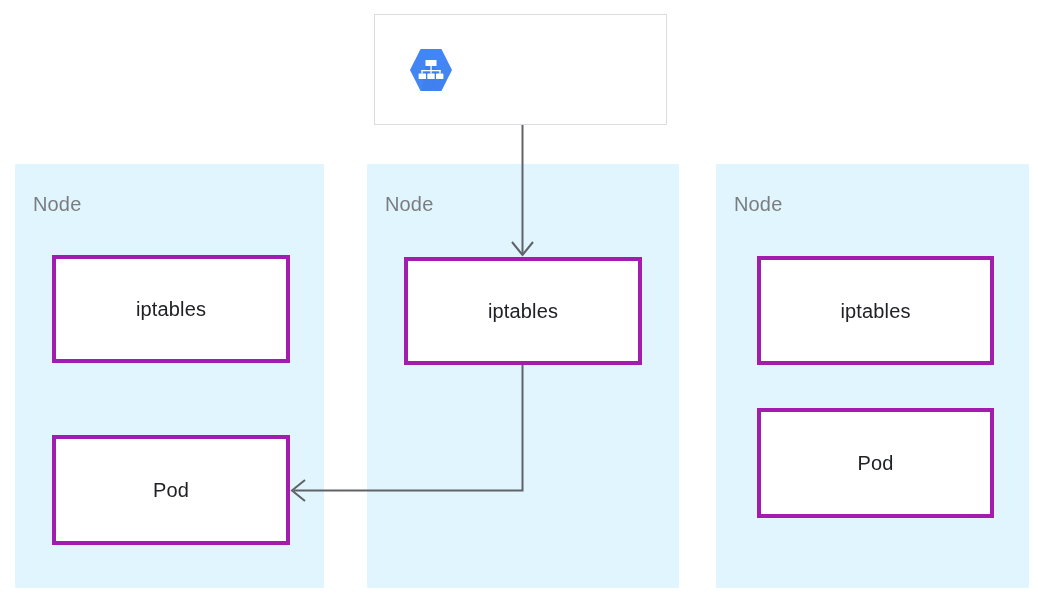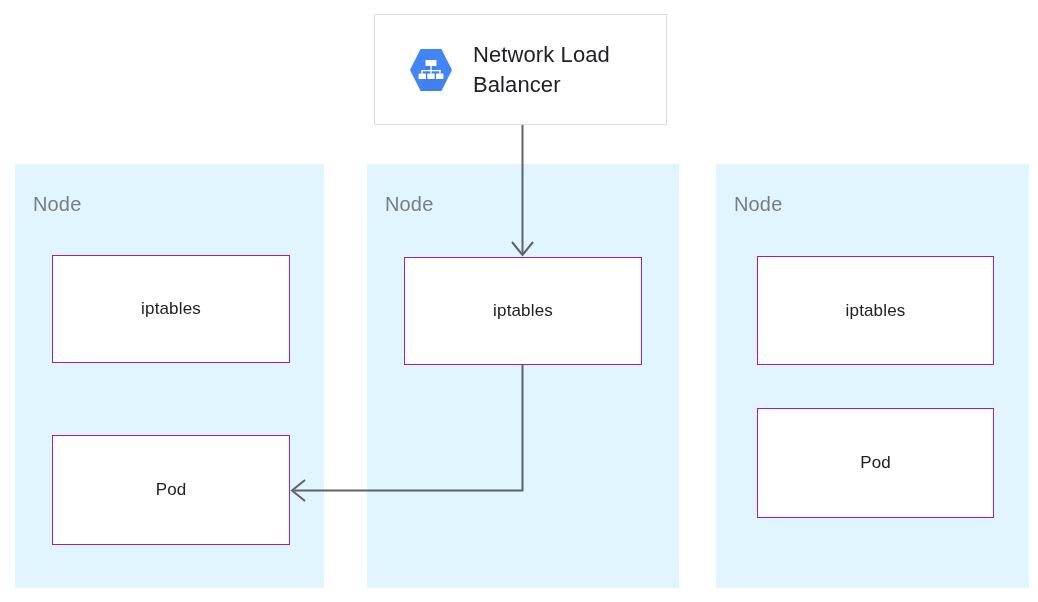--- a/index.html
+++ b/index.html
@@ -66,26 +66,26 @@
     font-size: 20px;
     line-height: 20px;
     color: #7a7d80;
     letter-spacing: 0.15px;
   }
 
   
   .box {
     position: absolute;
     background: #ffffff;
-    border: 1px solid #a21caf;
+    border: 4px solid #a21caf;
     box-sizing: border-box;
     display: flex;
     align-items: center;
     justify-content: center;
-    font-size: 17px;
+    font-size: 20px;
     line-height: 24px;
     color: #202124;
     letter-spacing: 0.15px;
   }
 
   
   .box.l-iptables { left: 52px;  top: 255px; width: 238px; height: 108px; }
   .box.l-pod      { left: 52px;  top: 435px; width: 238px; height: 110px; }
   
   .box.m-iptables { left: 404px; top: 257px; width: 238px; height: 108px; }
@@ -173,16 +173,15 @@
         <rect x="23.4" y="20" width="1.3" height="4.6"></rect>
         <rect x="14.4" y="24" width="19.2" height="1.3"></rect>
         <rect x="14.4" y="24" width="1.3" height="3.6"></rect>
         <rect x="32.3" y="24" width="1.3" height="3.6"></rect>
         <rect x="23.4" y="24" width="1.3" height="3.6"></rect>
         <rect x="11.6" y="27.4" width="7.4" height="5.6" rx="0.6"></rect>
         <rect x="20.3" y="27.4" width="7.4" height="5.6" rx="0.6"></rect>
         <rect x="29" y="27.4" width="7.4" height="5.6" rx="0.6"></rect>
       </g>
     </svg>
-    <div class="lb-label">Network Load Balancer</div>
   </div>
 
 </div>
 
 </body></html>

